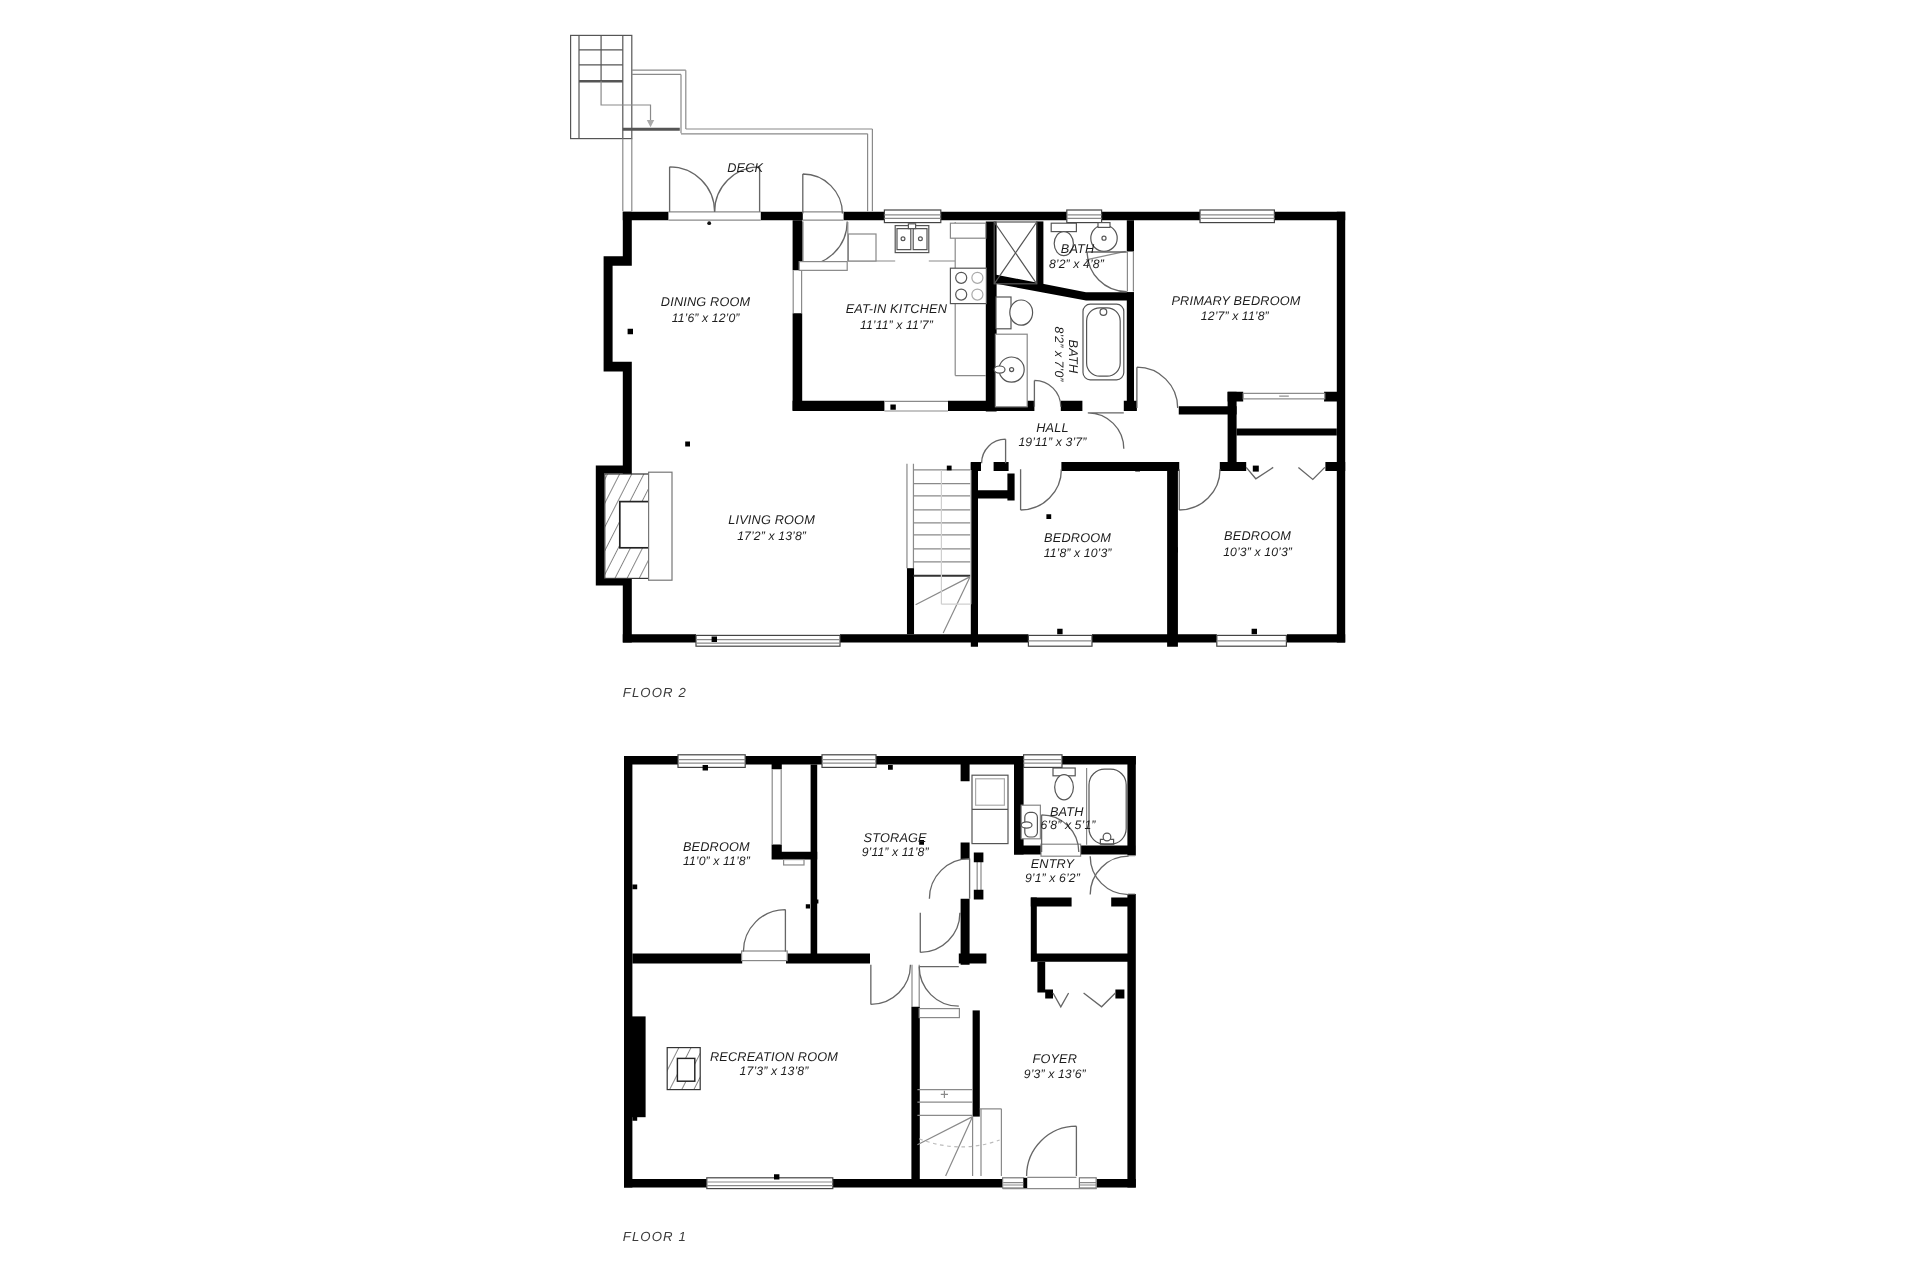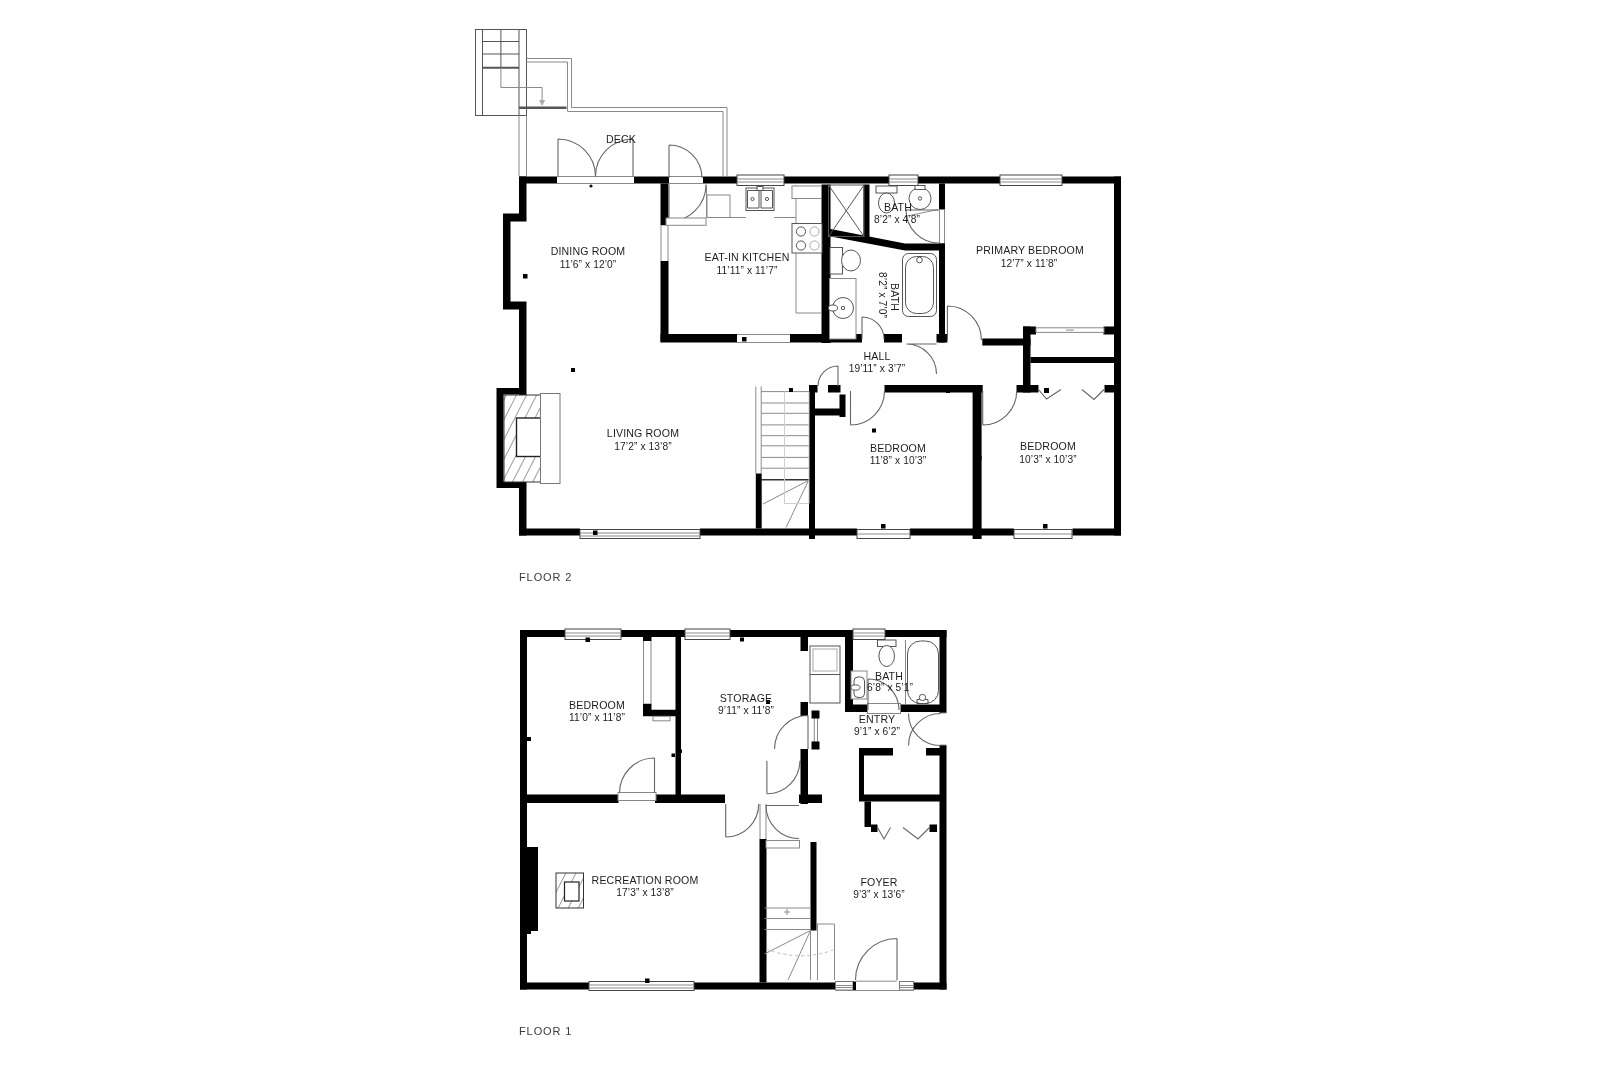--- a/index.html
+++ b/index.html
@@ -1,16 +1,16 @@
 <!DOCTYPE html>
 <html><head>
 <meta charset="utf-8">
 <style>
   html,body{margin:0;padding:0;background:#ffffff;}
-  .page{position:relative;width:1600px;height:1066px;background:#15803d;overflow:hidden;}
+  .page{position:relative;width:1600px;height:1066px;background:#15803d;overflow:hidden;font-style:italic;}
   svg{position:absolute;top:0;left:0;}
   text{font-family:"Liberation Sans",sans-serif;fill:#1d1d1d;}
   .rm{font-size:10.6px;letter-spacing:.15px;}
   .dm{font-size:10.2px;letter-spacing:.1px;}
   .fl{font-size:11px;fill:#3a3a3a;letter-spacing:.9px;}
   .w{fill:#000000;}
   .tl{stroke:#555;stroke-width:1;fill:none;}
   .tg{stroke:#8a8a8a;stroke-width:1;fill:none;}
   .arc{stroke:#666;stroke-width:1.1;fill:none;}
   .win{fill:#ffffff;stroke:#444;stroke-width:1;}

